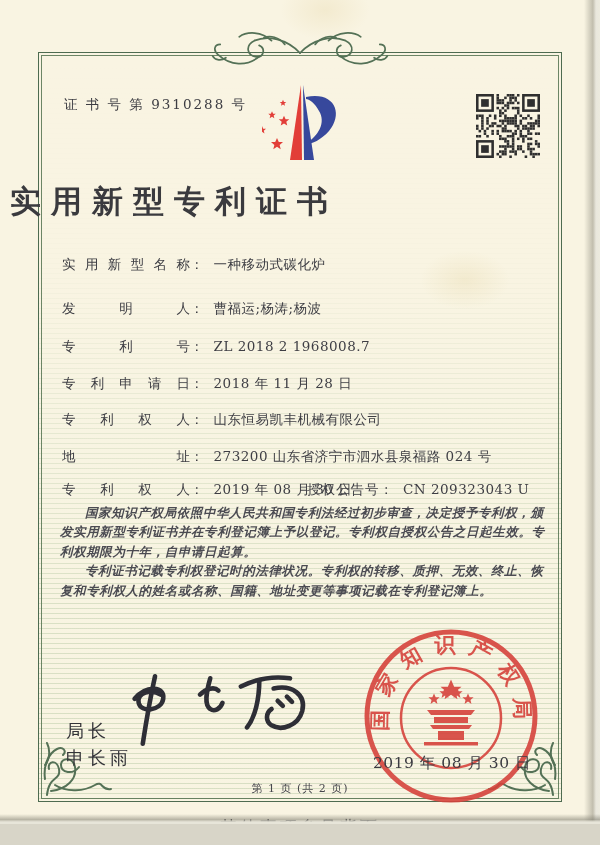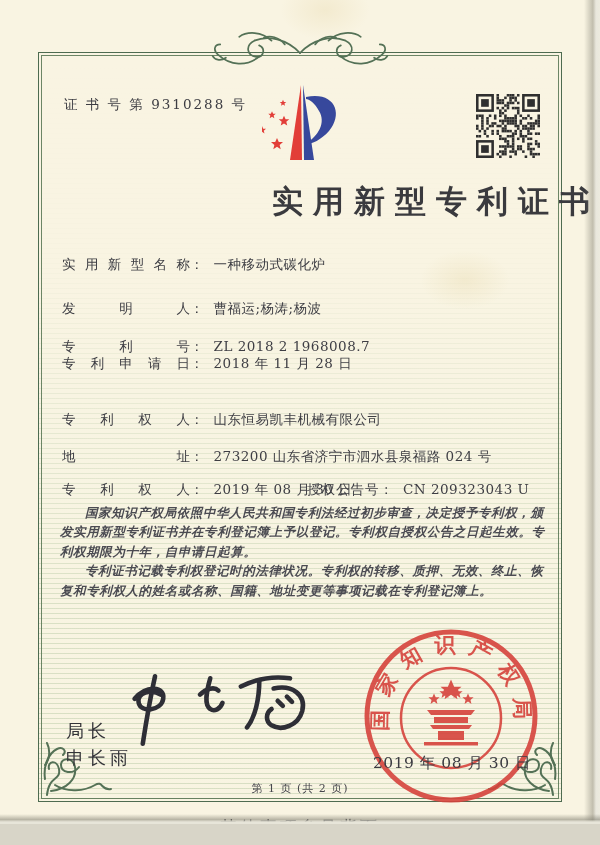--- a/index.html
+++ b/index.html
@@ -24,21 +24,21 @@
     background:linear-gradient(180deg,rgba(249,244,226,1) 0%,rgba(249,244,226,0.92) 28%,rgba(246,244,226,0.45) 52%,rgba(242,244,222,0.12) 75%,rgba(240,243,221,0.05) 100%);}
   .ornament-top{position:absolute;left:205px;top:28px;width:190px;height:50px;z-index:2;}
   .corner{position:absolute;width:72px;height:72px;z-index:2;}
   .corner.bl{left:41px;top:729px;}
   .corner.br{right:41px;top:729px;transform:scaleX(-1);}
   svg .gstroke{stroke:#547156;fill:none;stroke-linecap:round;}
   .content{position:absolute;inset:0;z-index:3;color:var(--ink);}
   .cert-no{position:absolute;left:64px;top:96px;font-size:13.5px;letter-spacing:2px;color:#3c3c42;}
   .logo{position:absolute;left:262px;top:82px;width:84px;height:86px;}
   .qr{position:absolute;left:476px;top:94px;width:64px;height:64px;}
-  .title{position:absolute;left:0;top:181px;width:100%;text-align:right;
+  .title{position:absolute;left:0;top:181px;width:100%;text-align:left;
     font-size:31px;font-weight:bold;letter-spacing:10px;color:#3a3a3e;text-indent:10px;}
   .frow{position:absolute;left:62px;width:490px;font-size:13.5px;color:#3e3e44;white-space:nowrap;}
   .flabel{display:inline-block;width:128px;text-align:justify;text-align-last:justify;letter-spacing:0;}
   .fcolon{display:inline-block;}
   .fvalue{margin-left:10px;letter-spacing:0.5px;}
   .grant2{position:absolute;left:245px;top:0;}
   .flabel2{letter-spacing:1px;}
   .paras{position:absolute;left:60px;top:503px;width:488px;font-size:12.5px;line-height:19.4px;
     color:#4b4b52;font-style:italic;letter-spacing:0.6px;font-weight:bold;}
   .paras p{text-indent:2em;}
@@ -333,21 +333,21 @@
 
     <div class="frow" style="top:256px">
       <span class="flabel">实用新型名称</span><span class="fcolon">：</span><span class="fvalue">一种移动式碳化炉</span>
     </div>
     <div class="frow" style="top:300px">
       <span class="flabel">发明人</span><span class="fcolon">：</span><span class="fvalue">曹福运;杨涛;杨波</span>
     </div>
     <div class="frow" style="top:338px">
       <span class="flabel">专利号</span><span class="fcolon">：</span><span class="fvalue">ZL 2018 2 1968008.7</span>
     </div>
-    <div class="frow" style="top:355px">
+    <div class="frow" style="top:375px">
       <span class="flabel">专利申请日</span><span class="fcolon">：</span><span class="fvalue">2018 年 11 月 28 日</span>
     </div>
     <div class="frow" style="top:411px">
       <span class="flabel">专利权人</span><span class="fcolon">：</span><span class="fvalue">山东恒易凯丰机械有限公司</span>
     </div>
     <div class="frow" style="top:448px">
       <span class="flabel">地址</span><span class="fcolon">：</span><span class="fvalue">273200 山东省济宁市泗水县泉福路 024 号</span>
     </div>
     <div class="frow" style="top:481px">
       <span class="flabel">专利权人</span><span class="fcolon">：</span><span class="fvalue">2019 年 08 月 30 日</span>

